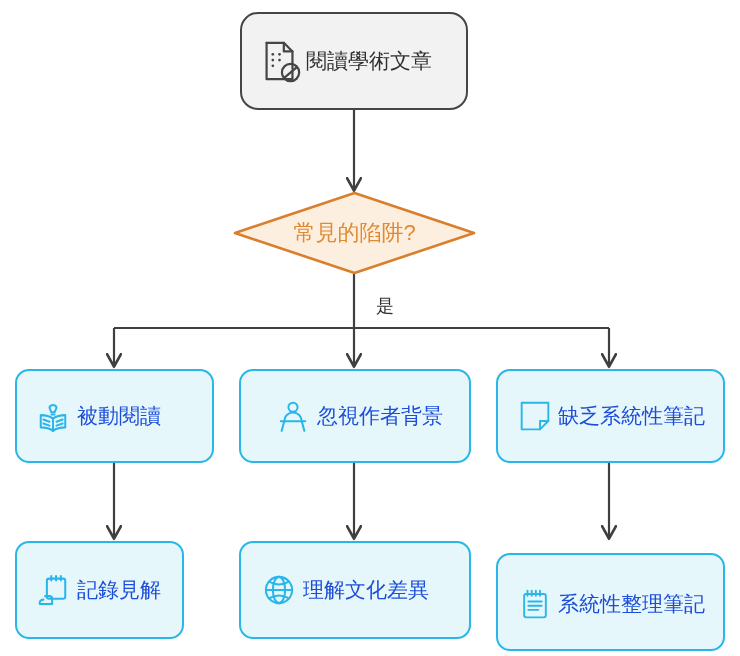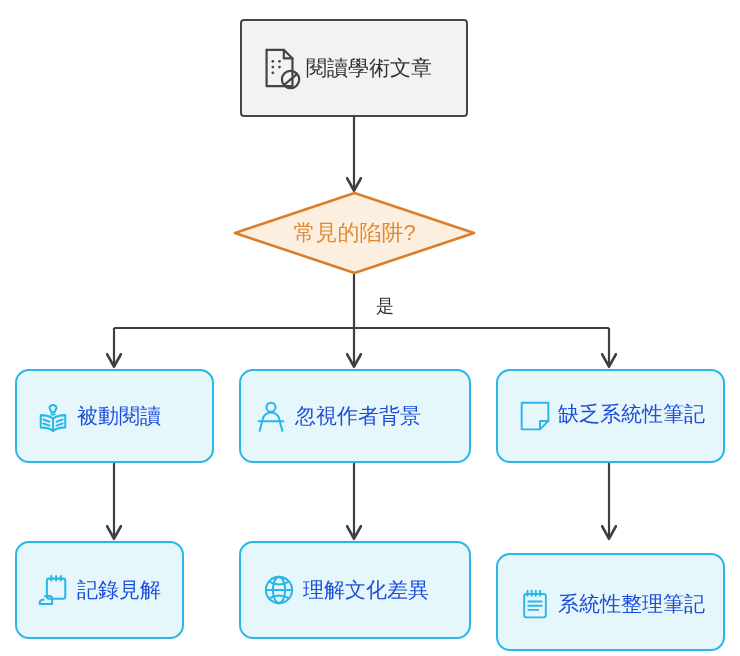--- a/index.html
+++ b/index.html
@@ -32,22 +32,21 @@
     position: absolute;
     box-sizing: border-box;
     display: flex;
     align-items: center;
     border-radius: 14px;
   }
   
   .node.start {
     background: #f2f2f2;
     border: 2px solid #454545;
-    border-radius: 4px;
-    margin-top: 7px;
+    border-radius: 18px;
   }
   .node.start .label {
     color: #2f2f2f;
     font-size: 21px;
     line-height: 1.3;
     font-weight: 400;
   }
   .node.start .icon svg { stroke: #454545; }
   
   .node.proc {
@@ -164,34 +163,34 @@
         <line x1="24" y1="27" x2="24" y2="41"></line>
         <line x1="13" y1="28" x2="20" y2="30.5"></line>
         <line x1="13" y1="32.5" x2="20" y2="35"></line>
         <line x1="28" y1="30.5" x2="35" y2="28"></line>
         <line x1="28" y1="35" x2="35" y2="32.5"></line>
       </svg>
     </span>
     <span class="label">被動閱讀</span>
   </div>
 
-  <div class="node proc" style="left:239px; top:369px; width:232px; height:94px; padding:0 14px 0 6px;">
+  <div class="node proc" style="left:239px; top:369px; width:232px; height:94px; padding:0 14px 0 28px;">
     <span class="icon" style="width:48px; height:48px;">
       <svg viewBox="0 0 48 48" width="42" height="42" fill="none" stroke-width="2.3" stroke-linecap="round" stroke-linejoin="round">
         <circle cx="24" cy="14" r="5.2"></circle>
         <path d="M14 30 a10 10 0 0 1 20 0"></path>
         <line x1="10" y1="30" x2="38" y2="30"></line>
         <line x1="14" y1="30" x2="11" y2="41"></line>
         <line x1="34" y1="30" x2="37" y2="41"></line>
       </svg>
     </span>
     <span class="label">忽視作者背景</span>
   </div>
 
-  <div class="node proc" style="left:496px; top:369px; width:229px; height:94px; padding:0 14px 0 14px;font-family:Liberation Mono, monospace;">
+  <div class="node proc" style="left:496px; top:369px; width:229px; height:94px; padding:0 14px 0 14px;">
     <span class="icon" style="width:46px; height:46px;">
       <svg viewBox="0 0 48 48" width="40" height="40" fill="none" stroke-width="2.3" stroke-linecap="round" stroke-linejoin="round">
         <path d="M8 8 h32 v22 l-10 10 H8 z"></path>
         <path d="M40 30 h-10 v10"></path>
       </svg>
     </span>
     <span class="label">缺乏系統性筆記</span>
   </div>
 
   <div class="node proc" style="left:15px; top:541px; width:169px; height:98px; padding:0 10px 0 12px;">

